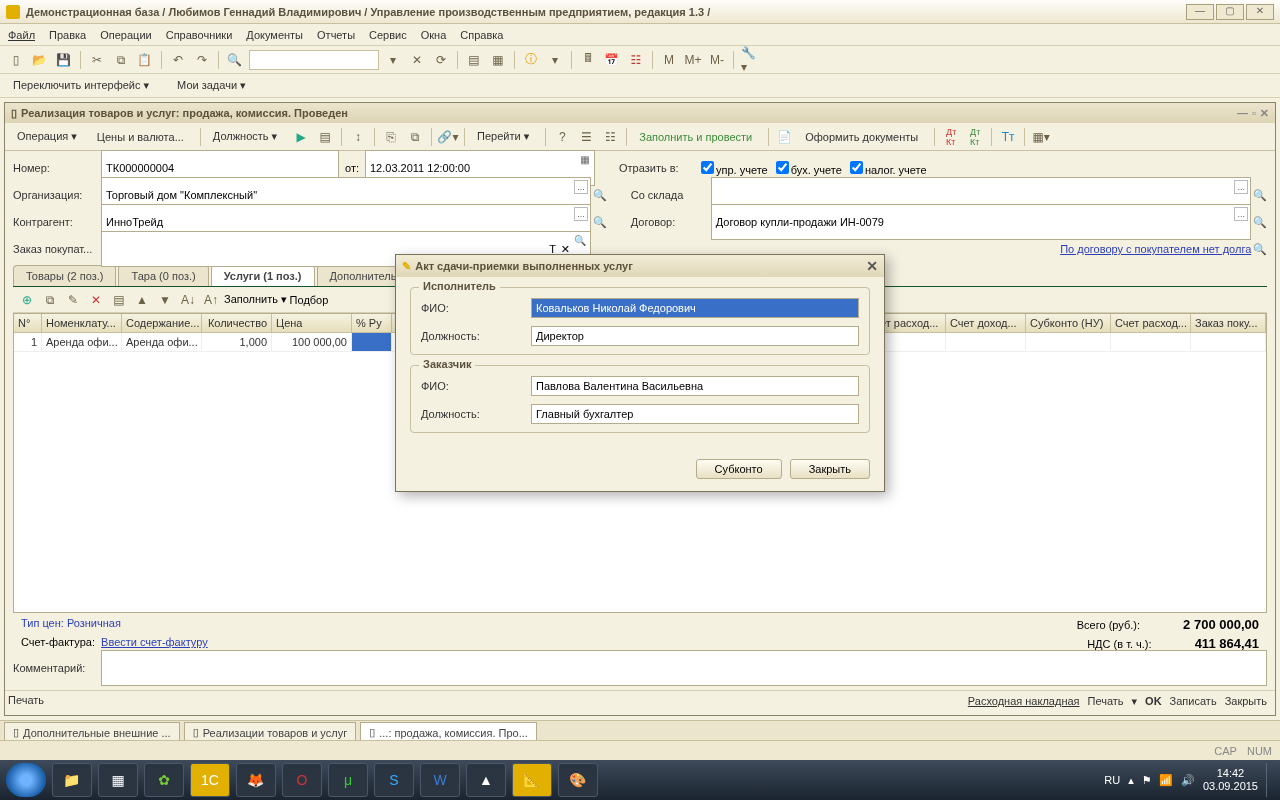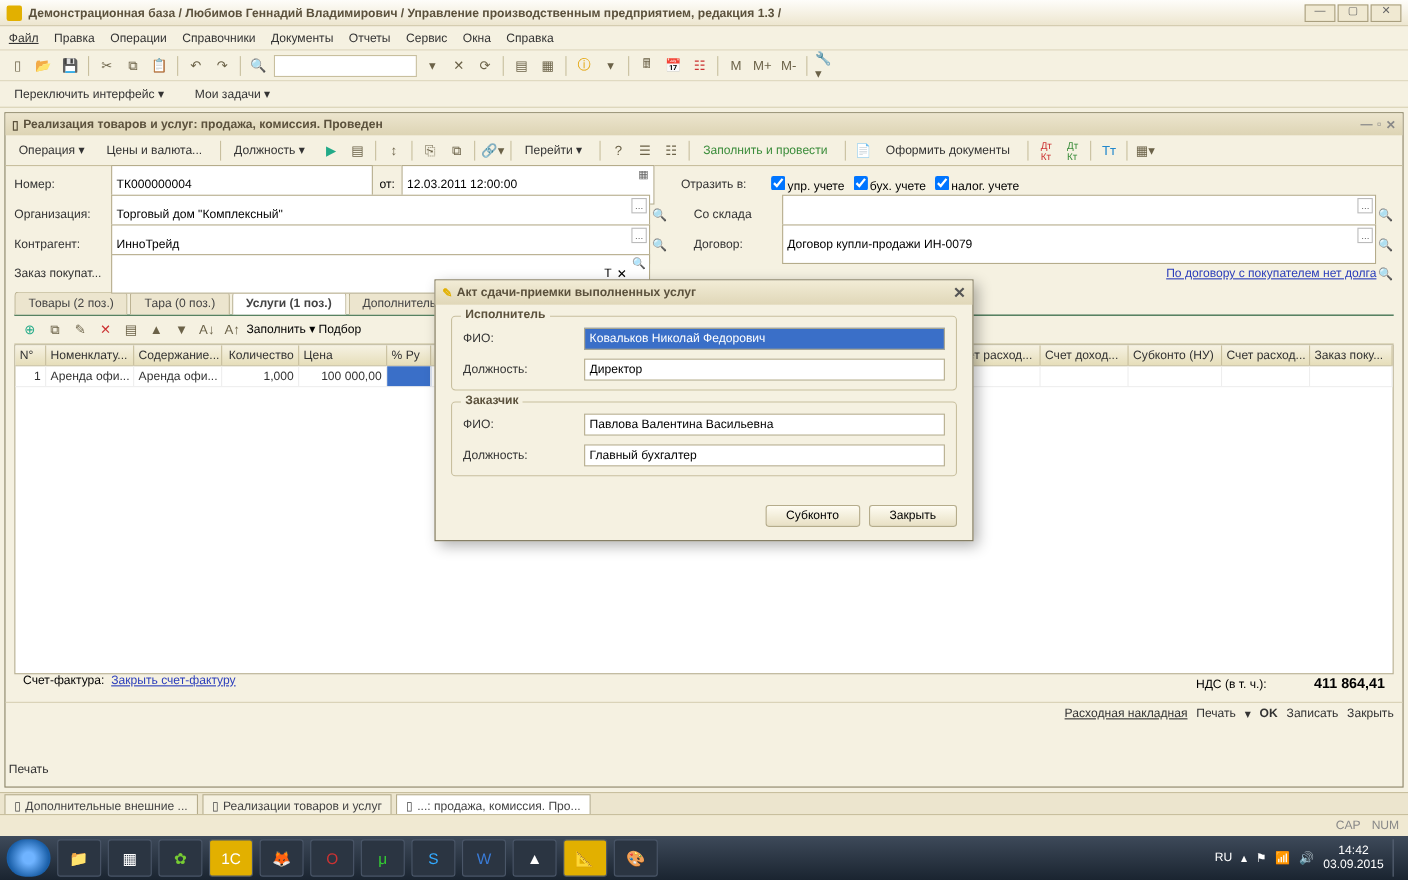--- a/index.html
+++ b/index.html
@@ -277,23 +277,31 @@
         <div class="gr sel" style="width:40px;"></div>
         <div class="gr" style="flex:1;"></div>
         <div class="gr" style="width:70px;"></div>
         <div class="gr" style="width:80px;"></div>
         <div class="gr" style="width:85px;"></div>
         <div class="gr" style="width:80px;"></div>
         <div class="gr" style="width:75px;"></div>
       </div>
     </div>
 
+    <div class="totals">
+      <div><span style="color:#2a3dbb;"><span>Тип цен:</span> <span>Розничная</span></span></div>
+      <div class="r"><span>Всего (руб.):</span> <span class="big" style="margin-left:40px;">2 700 000,00</span></div>
+    </div>
     <div class="totals" style="padding-top:0;">
-      <div><span>Счет-фактура:</span>&nbsp;&nbsp;<span class="link-blue">Закрыть счет-фактуру</span></div>
+      <div><span>Счет-фактура:</span>&nbsp;&nbsp;<span class="link-blue">Ввести счет-фактуру</span></div>
       <div class="r"><span>НДС (в т. ч.):</span> <span class="big" style="margin-left:40px;">411 864,41</span></div>
+    </div>
+    <div class="form-row" style="margin-top:2px;">
+      <span class="lbl">Комментарий:</span>
+      <div class="inp" style="flex:1;"></div>
     </div>
   </div>
 
   <div class="actions">
     <span class="link-blue">Расходная накладная</span>
     <span>Печать</span>
       <span>▾</span>
     <span class="bold">OK</span>
     <span>Записать</span>
     <span>Закрыть</span>

